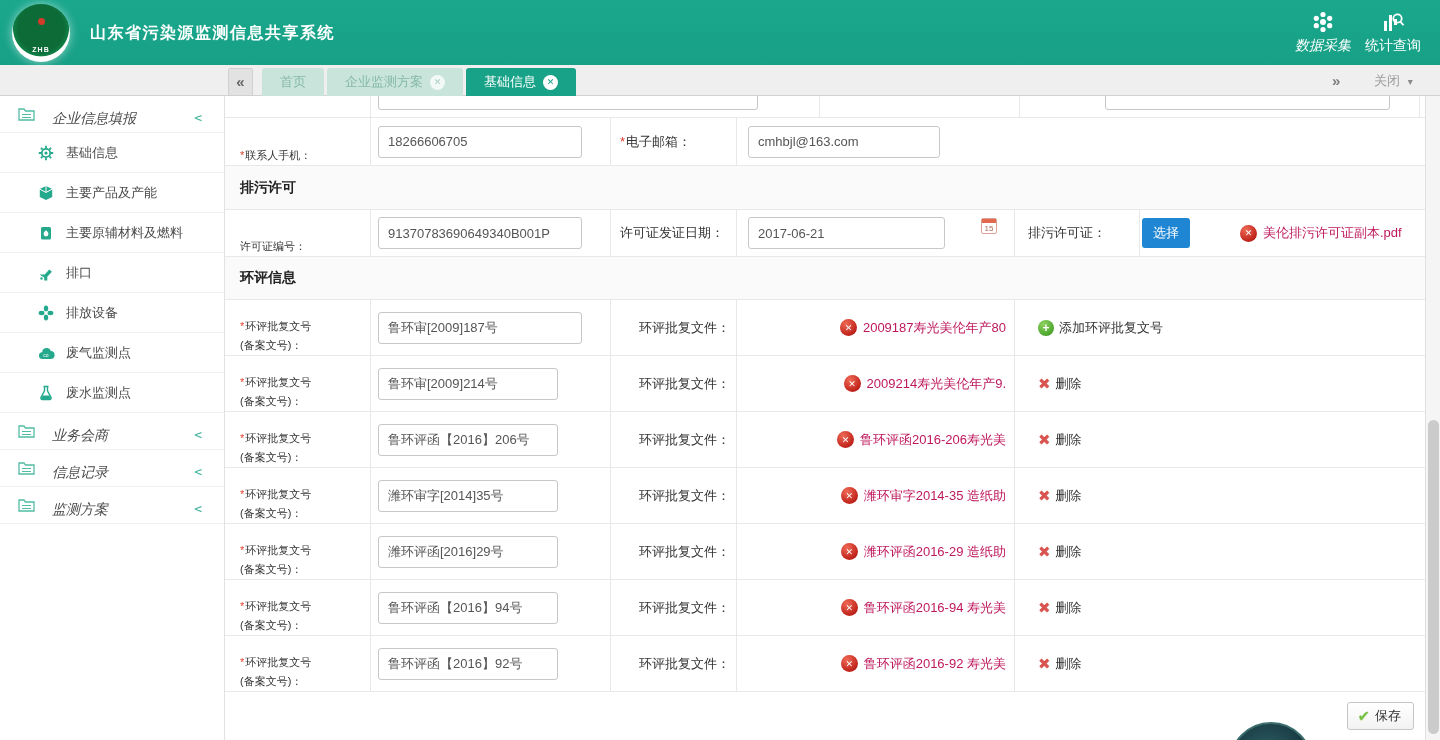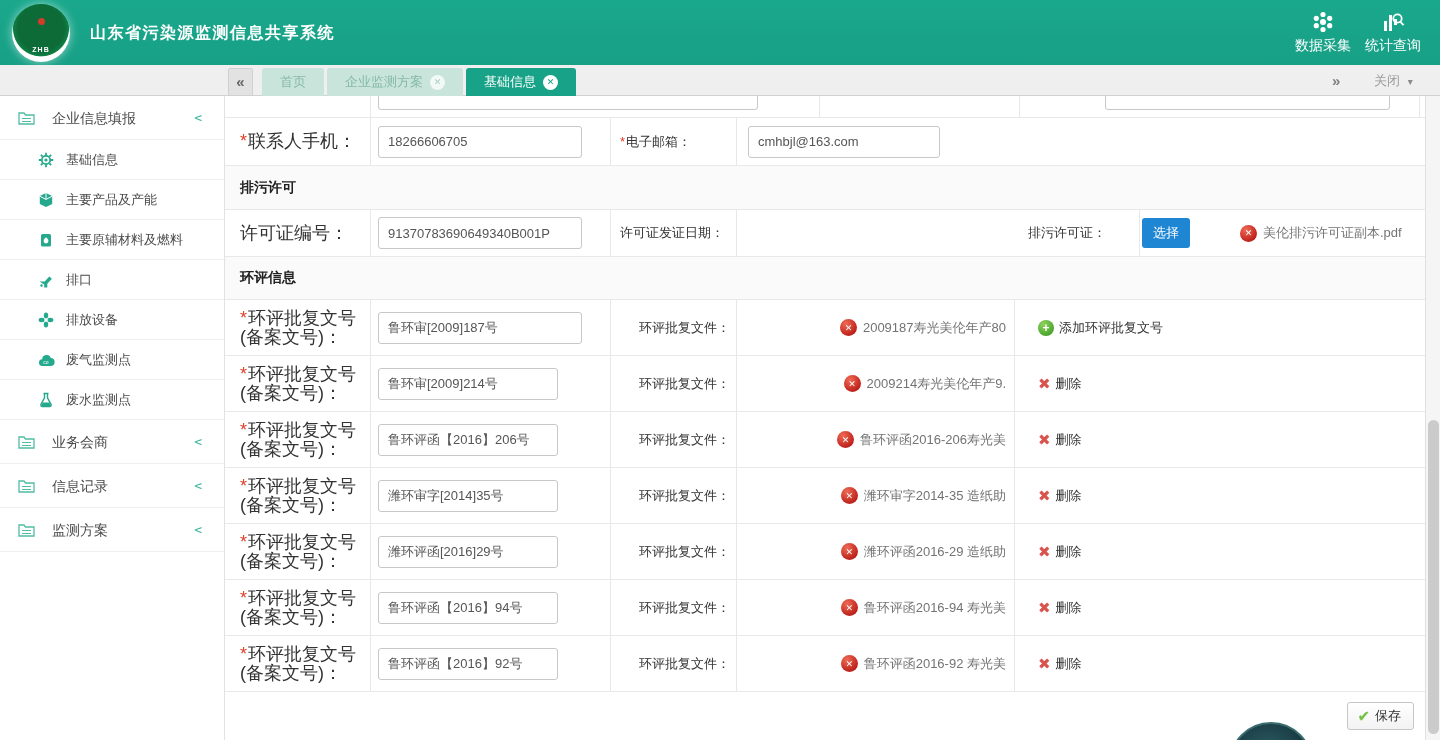--- a/index.html
+++ b/index.html
@@ -10,21 +10,21 @@
   .header { position:absolute; left:0; top:0; width:1440px; height:65px; background:linear-gradient(#1aa88c,#17a086); }
   .logo { position:absolute; left:12px; top:4px; width:58px; height:58px; border-radius:50%;
           background:radial-gradient(circle at 50% 42%, #0d6b38 0 52%, #0f7f44 62%, #ffffff 64% 76%, #cdeee2 86%, rgba(255,255,255,.25) 100%);
           box-shadow:0 0 10px rgba(255,255,255,.55); }
   .logo .dot { position:absolute; left:26px; top:14px; width:7px; height:7px; border-radius:50%; background:#d23c2a; }
   .logo .zhb { position:absolute; left:0; right:0; bottom:9px; text-align:center; font-size:7px; color:#fff; font-weight:bold; letter-spacing:1px; }
   .app-title { position:absolute; left:90px; top:0; height:65px; line-height:65px; color:#fff; font-size:16px; font-weight:bold; letter-spacing:1.5px; }
   .hact { position:absolute; top:9px; width:80px; text-align:center; color:#fff; cursor:pointer; }
   .hact svg { display:block; margin:0 auto 2px; }
   .hact .hact-label { font-size:14px; }
-  .hact1 { left:1283px; } .hact2 { left:1353px; }
+  .hact1 { left:1283px;font-style:italic; } .hact2 { left:1353px; }
 
   
   .tabstrip { position:absolute; left:0; top:65px; width:1440px; height:31px; background:#efefef; border-bottom:1px solid #d2d2d2; }
   .navband { position:absolute; left:0; top:0; width:225px; height:31px; background:#45b29c; color:#fff; }
   .navband svg { position:absolute; left:17px; top:9px; }
   .nav-label { position:absolute; left:38px; top:0; line-height:31px; font-size:14px; font-weight:bold; }
   .tab-scroll-left { position:absolute; left:228px; top:3px; width:25px; height:28px; background:#e2e2e2; border:1px solid #d0d0d0; color:#666;
                      text-align:center; line-height:26px; font-size:15px; font-weight:bold; border-radius:2px; cursor:pointer; }
   .tabs { position:absolute; left:262px; top:3px; height:28px; display:flex; }
   .tab { height:28px; line-height:28px; padding:0 18px; margin-right:3px; background:#c9e5db; color:#86b9a9; font-size:13px;
@@ -33,21 +33,21 @@
   .tab-close { width:15px; height:15px; border-radius:50%; background:rgba(255,255,255,.75); color:#aacfc2; font-size:9px; line-height:15px;
                text-align:center; font-weight:bold; }
   .tab.active .tab-close { background:#fff; color:#18a287; }
   .tab-scroll-right { position:absolute; left:1332px; top:0; height:31px; line-height:31px; color:#7f7f7f; font-size:15px; font-weight:bold; cursor:pointer; }
   .close-menu { position:absolute; left:1374px; top:0; height:31px; line-height:31px; color:#9b9b9b; font-size:13px; cursor:pointer; }
   .close-menu .caret { font-size:10px; margin-left:4px; color:#8a8a8a; }
 
   
   .sidebar { position:absolute; left:0; top:96px; width:225px; height:644px; background:#fff; border-right:1px solid #e2e2e2; }
   .snav-row { position:relative; border-bottom:1px solid #efefef; cursor:pointer; }
-  .snav-group { height:44px; }
+  .snav-group { height:37px;font-style:italic; }
   .snav-child { height:40px; }
   .snav-row .ic { position:absolute; left:18px; top:50%; transform:translateY(-50%); }
   .snav-child .ic { left:38px; }
   .glabel { position:absolute; left:52px; top:0; line-height:44px; font-size:14px; color:#4a4a4a; }
   .clabel { position:absolute; left:66px; top:0; line-height:40px; font-size:13px; color:#4a4a4a; }
   .chev { position:absolute; right:22px; top:0; line-height:44px; color:#3bb39a; font-size:13px; font-family:"DejaVu Sans Mono",monospace; }
 
   
   .main { position:absolute; left:225px; top:96px; width:1200px; height:644px; background:#fff; overflow:hidden; }
   .row { position:relative; border-bottom:1px solid #e8e8e8; }
@@ -56,21 +56,21 @@
   .r-partial { height:22px; }
   .r-contact { height:48px; }
   .r-sechead { height:44px; background:#fafafa; }
   .r-sechead.h2 { height:43px; }
   .r-permit { height:47px; }
   .eia-row { height:56px; }
   .r-footer { height:47px; border-bottom:none; }
 
   .sechead-title { position:absolute; left:15px; top:0; bottom:0; display:flex; align-items:center; font-size:14px; font-weight:bold; color:#222; }
 
-  .label-cell { font-size:18px; color:#333; display:flex; flex-direction:column; justify-content:center; padding-left:15px; line-height:19px; }
+  .label-cell { font-size:11px; color:#333; display:flex; flex-direction:column; justify-content:flex-end; padding-left:15px; line-height:19px; }
   .req { color:#e0402a; margin-right:1px; }
   .txt { height:32px; border:1px solid #c8c8c8; border-radius:3px; font-size:13px; color:#555; padding:0 9px; background:#fff;
          font-family:"Liberation Sans","DejaVu Sans",sans-serif; }
   .mid { position:relative; top:50%; transform:translateY(-50%); }
 
   
   .c1 { left:0; width:146px; }
   .c2 { left:146px; width:240px; }
   .c3 { left:386px; width:126px; }
   .c4 { left:512px; width:278px; }
@@ -84,21 +84,21 @@
   .in-c4 { margin-left:11px; width:192px; }
   .in-date { margin-left:11px; width:197px; padding-right:26px; }
   .cal { position:absolute; right:17px; top:8px; width:16px; height:16px; border:1px solid #dba49a; background:#fff; border-radius:2px; cursor:pointer; }
   .cal::before { content:""; position:absolute; left:0; right:0; top:0; height:4px; background:#e2694d; }
   .cal-day { position:absolute; left:0; right:0; top:5px; text-align:center; font-size:8px; color:#b06a5c; }
 
   .label-cell2 { display:flex; align-items:center; font-size:13px; color:#333; }
   .pl9 { padding-left:9px; } .pl13 { padding-left:13px; } .pl28 { padding-left:28px; }
 
   .file-cell { display:flex; align-items:center; justify-content:flex-end; padding-right:8px; gap:6px; }
-  .fname { font-size:13px; color:#737373; cursor:pointer; white-space:nowrap; }
+  .fname { font-size:13px; color:#be185d; cursor:pointer; white-space:nowrap; }
   .xcircle { flex:none; width:17px; height:17px; border-radius:50%; background:radial-gradient(circle at 35% 28%, #ef6a55, #c0231b 70%, #8f140f);
              color:#fff; font-size:9px; font-weight:bold; display:flex; align-items:center; justify-content:center; cursor:pointer; }
   .pluscircle { flex:none; width:16px; height:16px; border-radius:50%; background:radial-gradient(circle at 35% 28%, #8fd15f, #4ca72e 70%, #357c1c);
                 color:#fff; font-size:12px; font-weight:bold; display:flex; align-items:center; justify-content:center; line-height:1; cursor:pointer; }
   .action-cell { display:flex; align-items:center; padding-left:23px; gap:5px; }
   .act-add, .act-del { display:flex; align-items:center; gap:5px; cursor:pointer; }
   .delcross { color:#d9534f; font-size:15px; font-weight:bold; line-height:1; }
   .act-label { font-size:13px; color:#333; }
 
   .permit-file-cell { display:flex; align-items:center; }
@@ -336,20 +336,26 @@
     <div class="row r-permit">
       <div class="cell c1 bR label-cell">
         <div>许可证编号：</div>
       </div>
       <div class="cell c2 bR">
         <input class="txt in-c2 mid" readonly="" value="91370783690649340B001P" style="">
       </div>
       <div class="cell c3 bR label-cell2 pl9">
         <span>许可证发证日期：</span>
       </div>
+      <div class="cell c4 bR">
+        <input class="txt in-date mid" readonly="" value="2017-06-21" style="">
+        <span class="cal">
+            <span class="cal-day">15</span>
+          </span>
+      </div>
       <div class="cell c5p bR label-cell2 pl13">
         <span>排污许可证：</span>
       </div>
       <div class="cell c6p permit-file-cell">
         <button class="choose-btn">选择</button>
         <span class="xcircle">✕</span>
         <span class="fname">美伦排污许可证副本.pdf</span>
       </div>
     </div>
 

